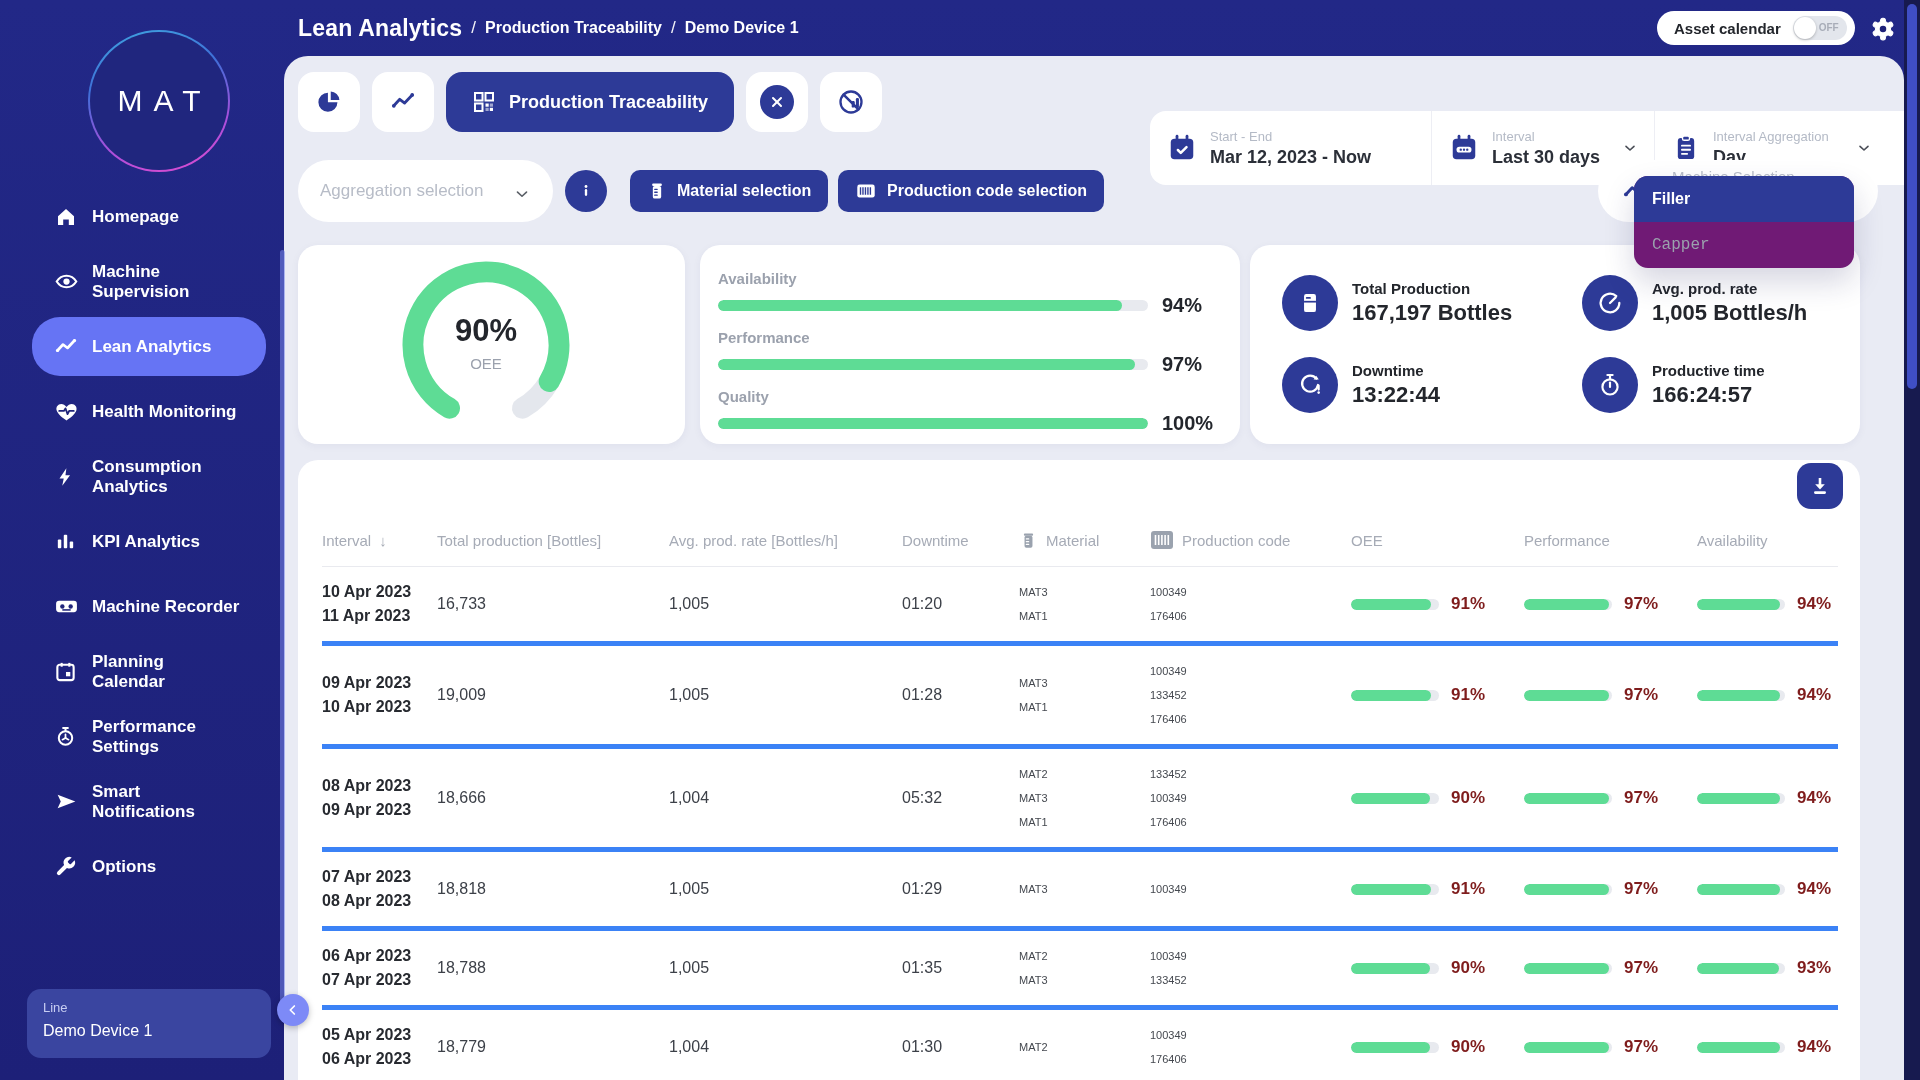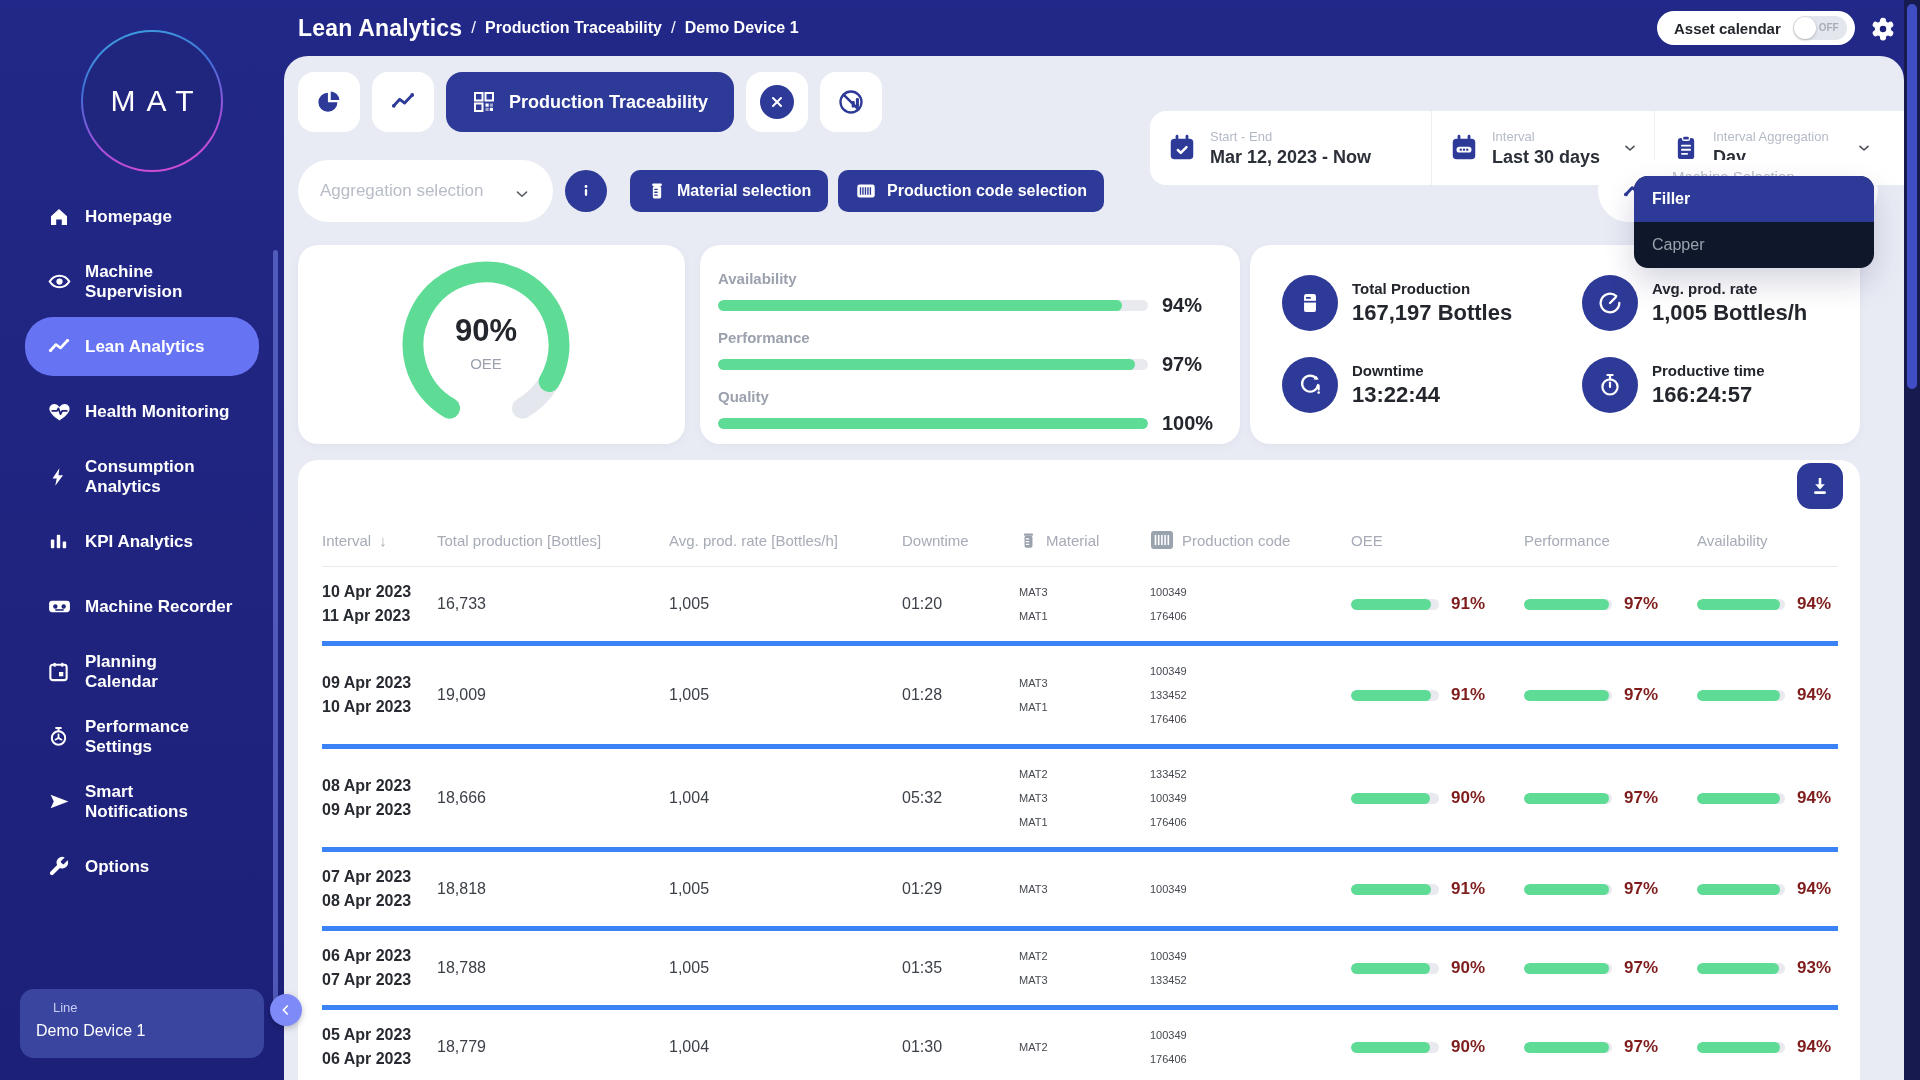--- a/index.html
+++ b/index.html
@@ -18,36 +18,36 @@
   .bc-item { font-size:16px; font-weight:700; }
   .asset-pill { position:absolute; left:1657px; top:11px; height:34px; background:#fff; border-radius:17px;
     display:flex; align-items:center; gap:12px; padding:0 8px 0 17px; z-index:5; }
   .asset-label { font-size:15px; font-weight:700; color:#23262c; }
   .toggle { width:54px; height:24px; background:#e3e6ec; border-radius:12px; position:relative; }
   .toggle .knob { position:absolute; left:1px; top:1px; width:22px; height:22px; border-radius:50%; background:#fff; box-shadow:0 1px 3px rgba(0,0,0,.25); }
   .toggle .state { position:absolute; right:8px; top:6px; font-size:10px; font-weight:700; color:#a8adb8;margin-left:28px; }
   .gear { position:absolute; left:1870px; top:16px; z-index:5; cursor:pointer; }
 
   
-  .sidebar { position:absolute; left:8px; top:0; width:288px; height:1080px; z-index:10; }
+  .sidebar { position:absolute; left:15px; top:0; width:288px; height:1080px; z-index:10; }
   .logo-circle { width:142px; height:142px; margin:30px auto 0; border-radius:50%; padding:2px;
     background:linear-gradient(165deg,#3fa9e0 0%,#3f6fd8 35%,#a94fdb 70%,#e24ccf 100%); }
   .logo-inner { width:100%; height:100%; border-radius:50%; background:#20267e; display:flex; align-items:center; justify-content:center; }
   .logo-text { color:#fff; font-size:30px; font-weight:400; letter-spacing:11px; padding-left:11px; }
   nav { padding-top:9px; }
   .nav-item { display:flex; align-items:center; margin:6px 37px 6px 17px; min-height:59px;
     padding-left:22px; border-radius:28px; color:#fff; cursor:pointer; }
   .nav-item.active { background:#6674f4; }
   .nicon { width:25px; margin-right:13px; flex:none; }
   .nlabel { font-size:17px; font-weight:700; line-height:20px; }
   .nlabel .l { display:block; }
   .side-scroll { position:absolute; left:265px; top:250px; width:5px; height:760px; border-radius:3px; background:rgba(120,135,235,.55); }
   .line-card { position:absolute; left:12px; top:989px; width:244px; height:69px; border-radius:14px;
     background:#3a45a0; padding:11px 16px; cursor:pointer; }
-  .line-label { font-size:13px; color:#c7cdf2;margin-left:17px; }
+  .line-label { font-size:13px; color:#c7cdf2; }
   .line-value { font-size:16px; color:#fff; margin-top:7px; }
   .collapse-btn { position:absolute; left:262px; top:994px; width:32px; height:32px; border-radius:50%;
     background:#7d8af7; border:none; display:flex; align-items:center; justify-content:center; cursor:pointer; z-index:40;
     box-shadow:0 2px 6px rgba(0,0,0,.25); }
 
   
   .panel { position:absolute; left:284px; top:56px; width:1620px; height:1024px; background:#e9ebf4;
     border-radius:24px 24px 0 0; overflow:hidden; z-index:4; }
 
   
@@ -72,25 +72,25 @@
   .placeholder { font-size:17px; color:#b7bcc7; }
   .agg-chev { margin-left:auto; color:#5c6168; margin-top:6px; }
   .info-btn { position:absolute; left:281px; top:114px; width:42px; height:42px; border-radius:50%; background:#2d3a97;
     border:none; display:flex; align-items:center; justify-content:center; cursor:pointer; }
   .pill-btn { position:absolute; top:114px; height:42px; border-radius:10px; background:#2d3a97; border:none; color:#fff;
     display:flex; align-items:center; gap:10px; padding:0 17px; font-size:16px; font-weight:700; cursor:pointer; font-family:inherit; }
   .mat-btn { left:346px; } .code-btn { left:554px; }
   .machine-pill { position:absolute; left:1314px; top:104px; width:280px; height:62px; background:#fff; border-radius:31px; cursor:pointer; }
   .machine-pill .micon { position:absolute; left:24px; top:17px; }
   .machine-pill .mlabel { position:absolute; left:74px; top:8px; font-size:15px; color:#b7bcc7; }
-  .dropdown { position:absolute; left:1350px; top:120px; width:240px; border-radius:14px; overflow:hidden;
-    background:#0f172a; box-shadow:0 14px 30px rgba(25,30,90,.18); z-index:30; }
+  .dropdown { position:absolute; left:1350px; top:120px; width:220px; border-radius:14px; overflow:hidden;
+    background:#701a75; box-shadow:0 14px 30px rgba(25,30,90,.18); z-index:30; }
   .dd-item { height:46px; display:flex; align-items:center; padding-left:18px; font-size:16px; cursor:pointer; }
   .dd-item.selected { background:#2d3a97; color:#fff; font-weight:700; }
-  .dd-item.plain { color:#9ba1ad; }
+  .dd-item.plain { color:#9ba1ad;font-family:Liberation Mono, monospace; }
 
   
   .card { position:absolute; top:189px; height:199px; background:#fff; border-radius:20px; box-shadow:0 2px 8px rgba(40,45,90,.05); }
   .card-gauge { left:14px; width:387px; }
   .gauge-box { position:absolute; left:100px; top:12px; width:176px; height:176px; }
   .gv { position:absolute; left:0; right:0; top:56px; text-align:center; font-size:31px; font-weight:800; color:#23262c; }
   .gl { position:absolute; left:0; right:0; top:98px; text-align:center; font-size:15px; color:#9ba1ad; }
 
   .card-bars { left:416px; width:540px; padding:25px 0 0 18px; }
   .bar-group { margin-bottom:12px; }

